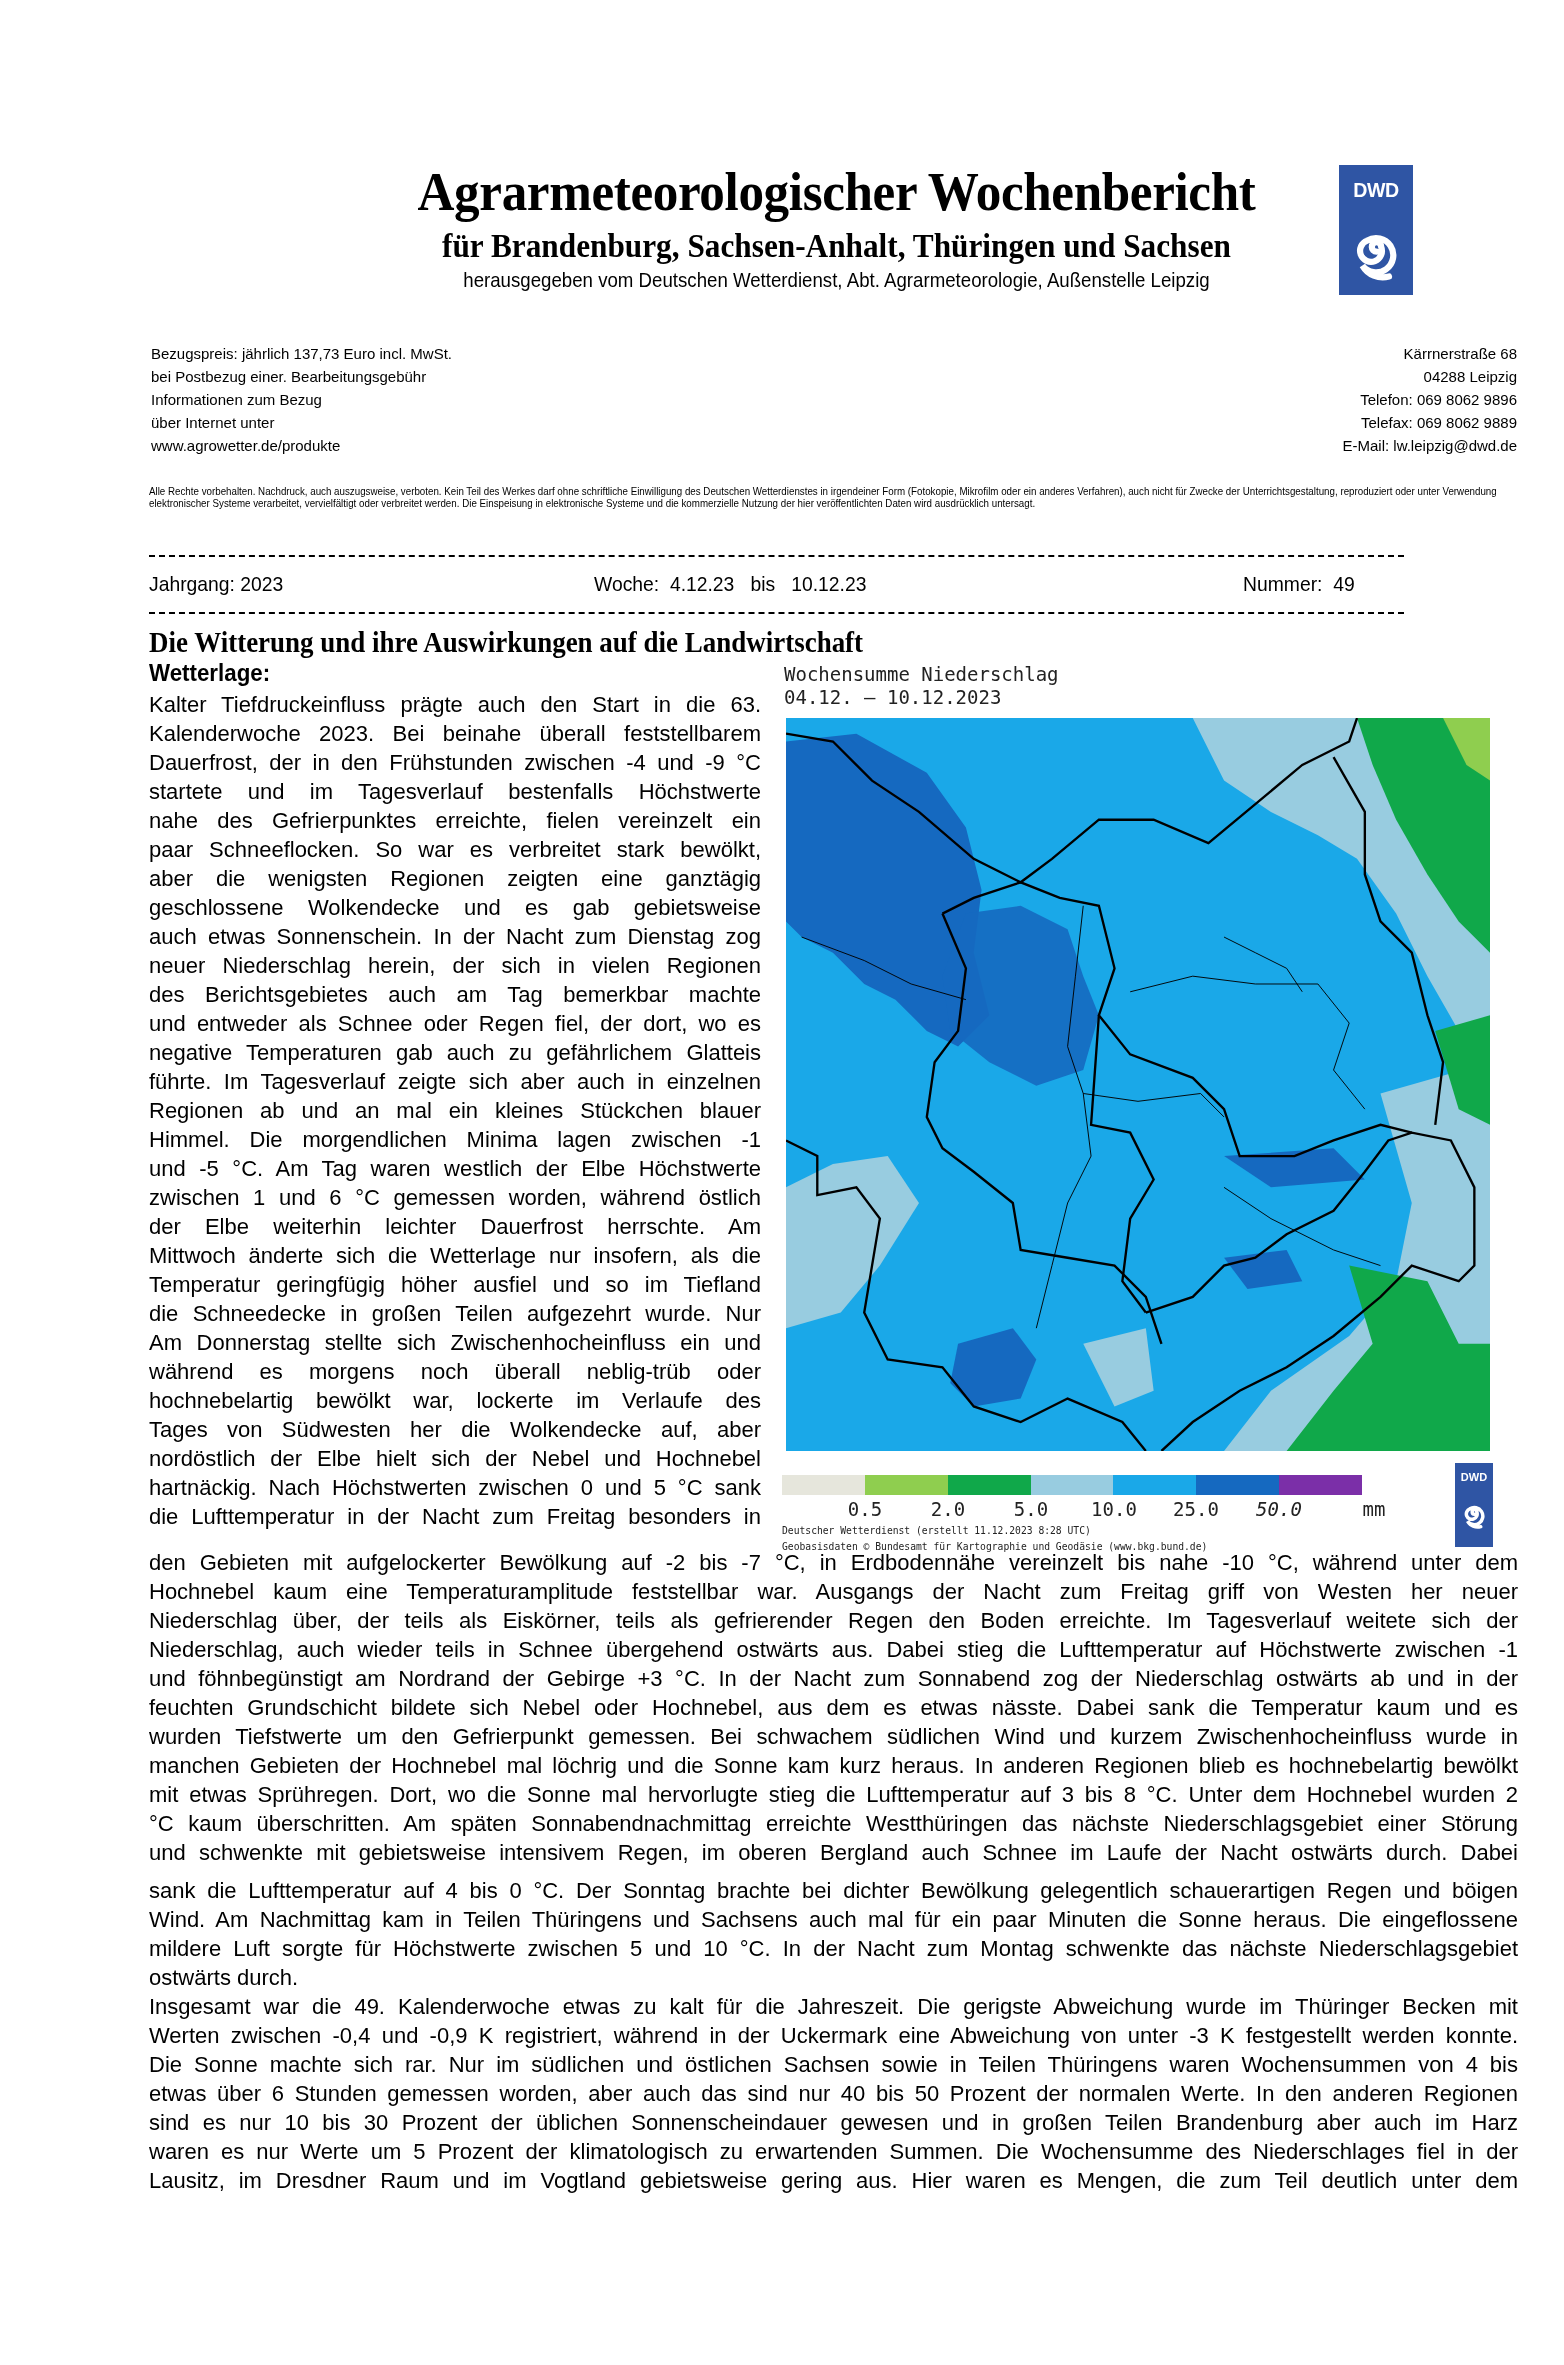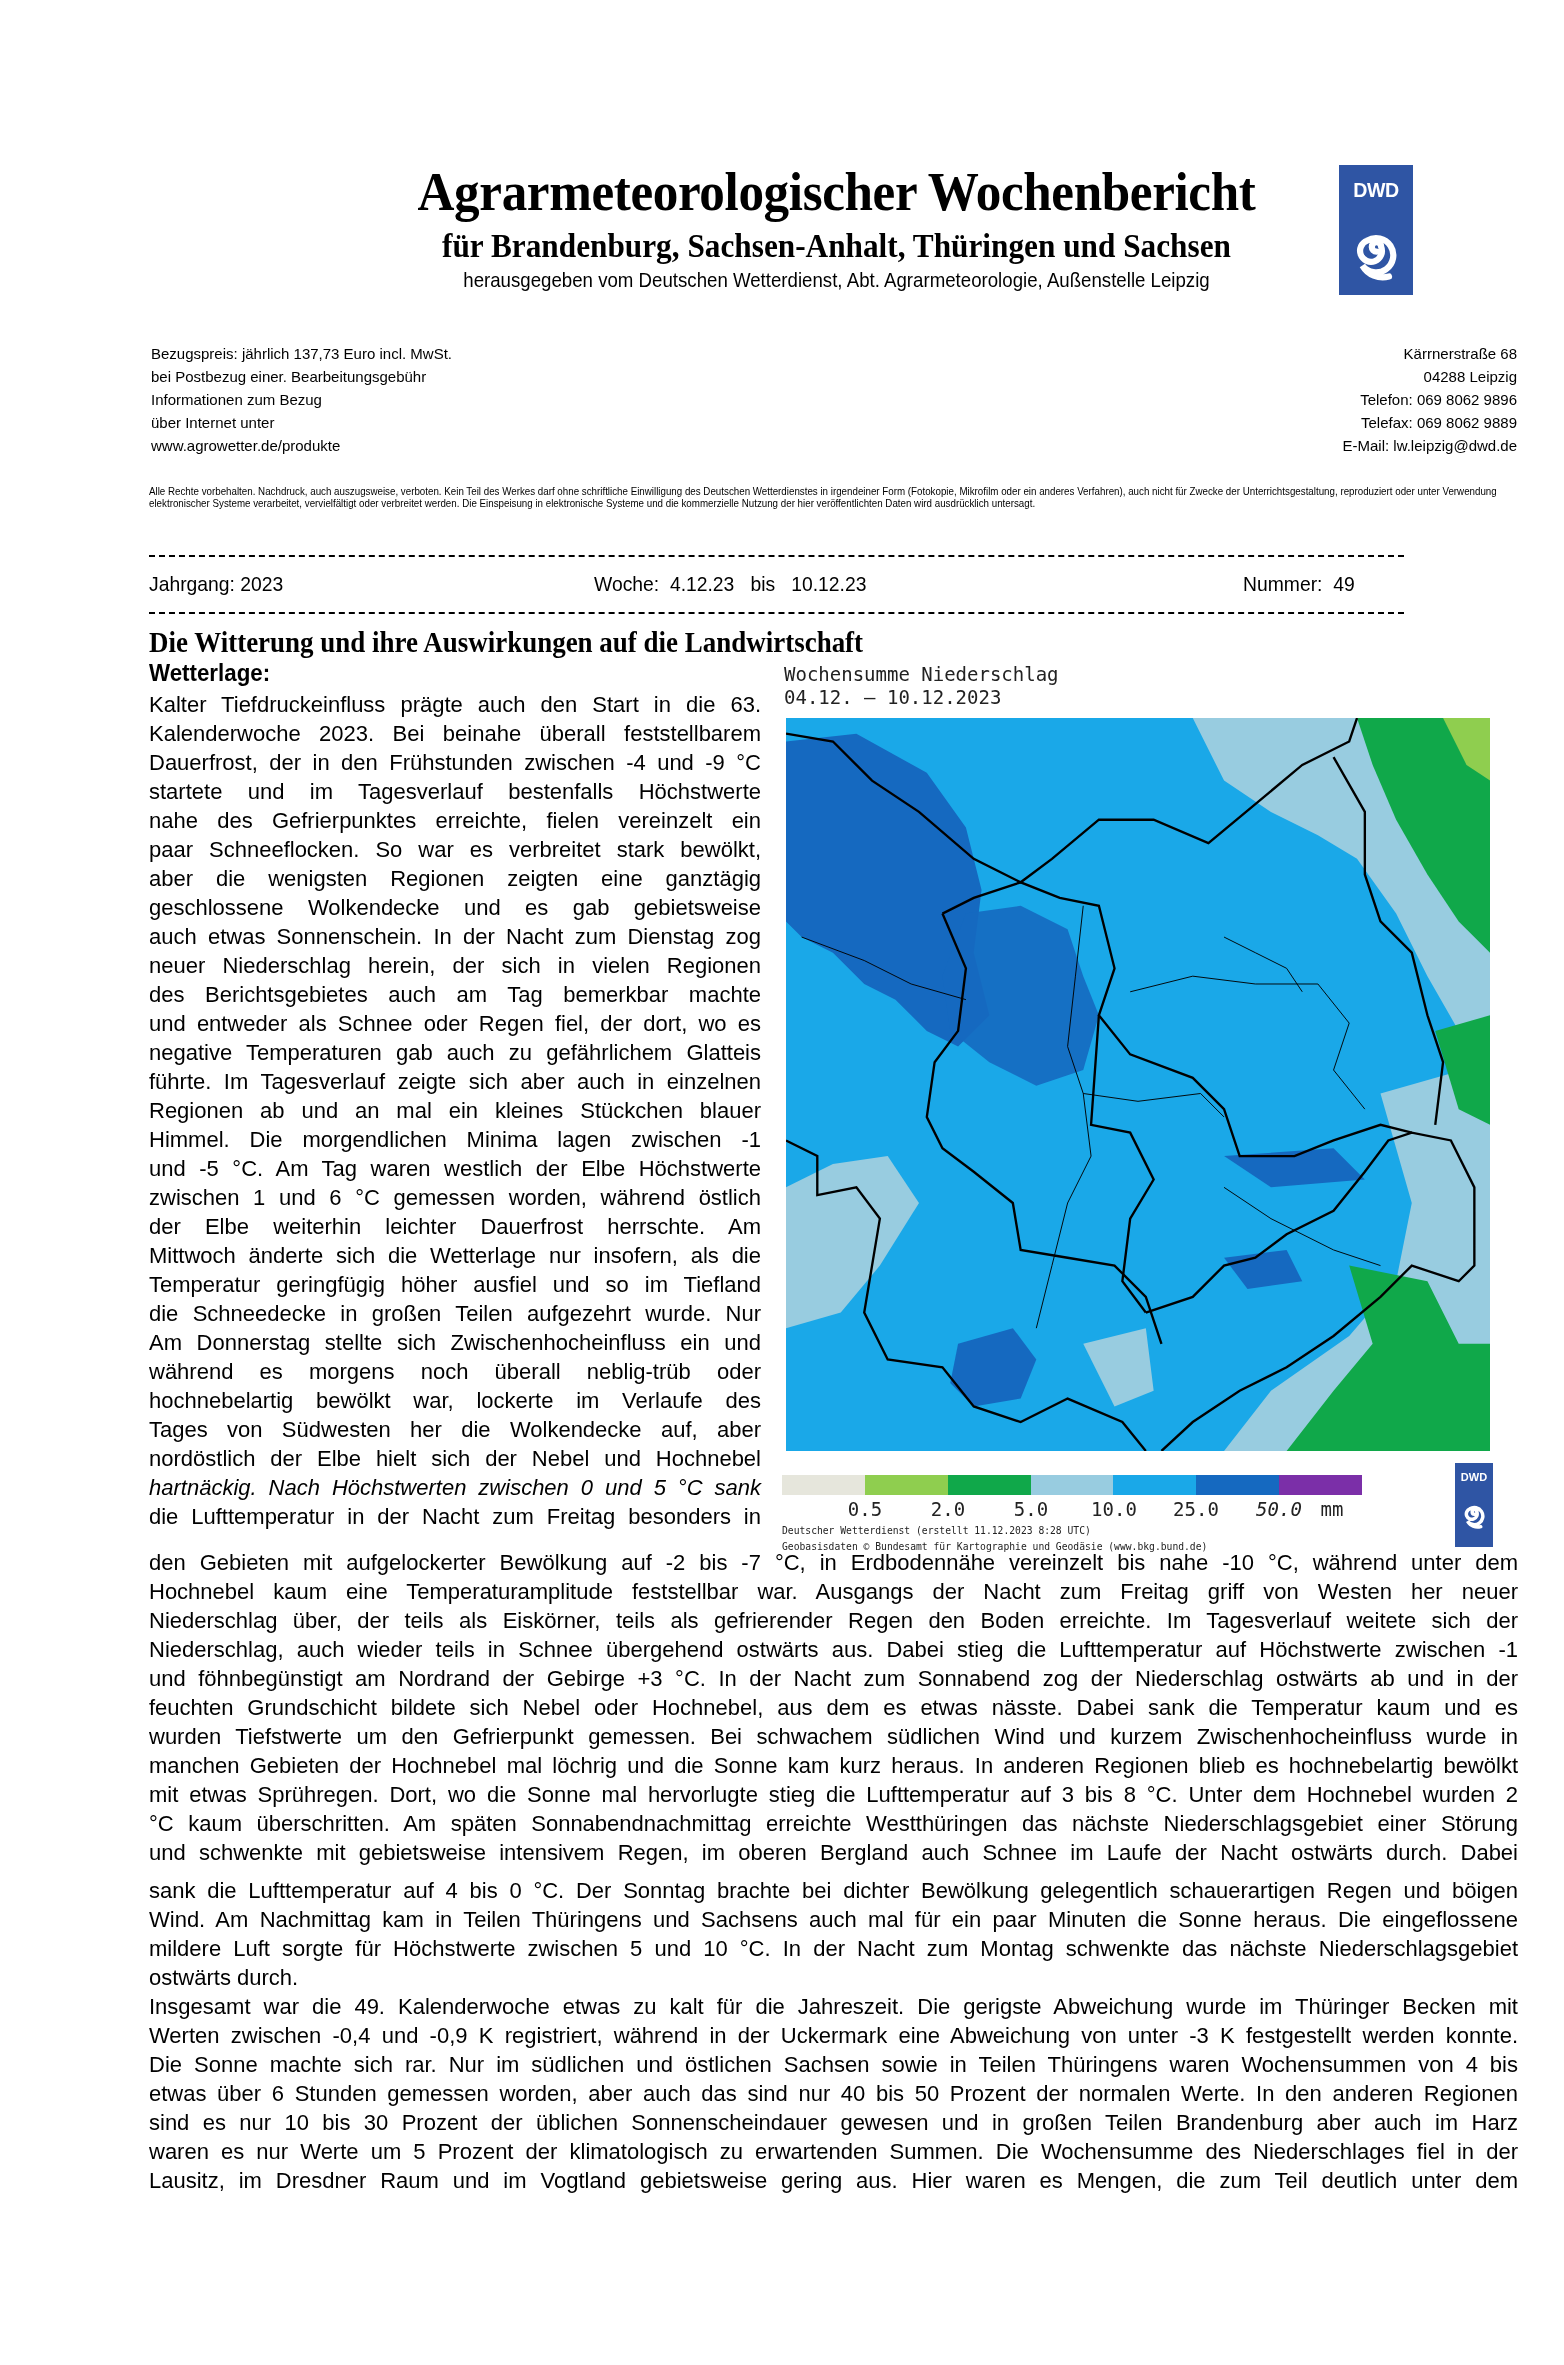--- a/index.html
+++ b/index.html
@@ -115,21 +115,21 @@
     <span class="col-line" style="display: block; text-align-last: justify; width: 612px;">zwischen 1 und 6 °C gemessen worden, während östlich</span>
     <span class="col-line" style="display: block; text-align-last: justify; width: 612px;">der Elbe weiterhin leichter Dauerfrost herrschte. Am</span>
     <span class="col-line" style="display: block; text-align-last: justify; width: 612px;">Mittwoch änderte sich die Wetterlage nur insofern, als die</span>
     <span class="col-line" style="display: block; text-align-last: justify; width: 612px;">Temperatur geringfügig höher ausfiel und so im Tiefland</span>
     <span class="col-line" style="display: block; text-align-last: justify; width: 612px;">die Schneedecke in großen Teilen aufgezehrt wurde. Nur</span>
     <span class="col-line" style="display: block; text-align-last: justify; width: 612px;">Am Donnerstag stellte sich Zwischenhocheinfluss ein und</span>
     <span class="col-line" style="display: block; text-align-last: justify; width: 612px;">während es morgens noch überall neblig-trüb oder</span>
     <span class="col-line" style="display: block; text-align-last: justify; width: 612px;">hochnebelartig bewölkt war, lockerte im Verlaufe des</span>
     <span class="col-line" style="display: block; text-align-last: justify; width: 612px;">Tages von Südwesten her die Wolkendecke auf, aber</span>
     <span class="col-line" style="display: block; text-align-last: justify; width: 612px;">nordöstlich der Elbe hielt sich der Nebel und Hochnebel</span>
-    <span class="col-line" style="display: block; text-align-last: justify; width: 612px; font-style: italic;">hartnäckig. Nach Höchstwerten zwischen 0 und 5 °C sank</span>
+    <span class="col-line" style="display: block; text-align-last: justify; width: 612px;">hartnäckig. Nach Höchstwerten zwischen 0 und 5 °C sank</span>
     <span class="col-line" style="display: block; text-align-last: justify; width: 612px;">die Lufttemperatur in der Nacht zum Freitag besonders in</span>
   </div>
 <div id="text-full" class="abs sans col-text">
     <span class="full-line" style="display: block; text-align-last: justify; width: 1369px;">den Gebieten mit aufgelockerter Bewölkung auf -2 bis -7 °C, in Erdbodennähe vereinzelt bis nahe -10 °C, während unter dem</span>
     <span class="full-line" style="display: block; text-align-last: justify; width: 1369px;">Hochnebel kaum eine Temperaturamplitude feststellbar war. Ausgangs der Nacht zum Freitag griff von Westen her neuer</span>
     <span class="full-line" style="display: block; text-align-last: justify; width: 1369px;">Niederschlag über, der teils als Eiskörner, teils als gefrierender Regen den Boden erreichte. Im Tagesverlauf weitete sich der</span>
     <span class="full-line" style="display: block; text-align-last: justify; width: 1369px;">Niederschlag, auch wieder teils in Schnee übergehend ostwärts aus. Dabei stieg die Lufttemperatur auf Höchstwerte zwischen -1</span>
     <span class="full-line" style="display: block; text-align-last: justify; width: 1369px;">und föhnbegünstigt am Nordrand der Gebirge +3 °C. In der Nacht zum Sonnabend zog der Niederschlag ostwärts ab und in der</span>
     <span class="full-line" style="display: block; text-align-last: justify; width: 1369px;">feuchten Grundschicht bildete sich Nebel oder Hochnebel, aus dem es etwas nässte. Dabei sank die Temperatur kaum und es</span>
     <span class="full-line" style="display: block; text-align-last: justify; width: 1369px;">wurden Tiefstwerte um den Gefrierpunkt gemessen. Bei schwachem südlichen Wind und kurzem Zwischenhocheinfluss wurde in</span>
@@ -204,21 +204,21 @@
     <div class="seg" style="background: rgb(21, 105, 192);"></div>
     <div class="seg" style="background: rgb(123, 47, 168);"></div>
   </div>
 <div id="legend-labels" class="abs">
     <span style="left: 83px;">0.5</span>
     <span style="left: 166px;">2.0</span>
     <span style="left: 249px;">5.0</span>
     <span style="left: 332px;">10.0</span>
     <span style="left: 414px;">25.0</span>
     <span style="left: 497px; font-style: italic;">50.0</span>
-    <span style="left: 550px;">mm</span>
+    <span style="left: 592px;">mm</span>
   </div>
 
 <div id="map-credit" class="abs">
   <div>Deutscher Wetterdienst (erstellt 11.12.2023 8:28 UTC)</div>
   <div>Geobasisdaten © Bundesamt für Kartographie und Geodäsie (www.bkg.bund.de)</div>
 </div>
 
 <div id="logo-small" class="abs dwd-logo">
   <span class="dwd-text">DWD</span>
   <svg width="31" height="39" viewBox="0 0 80 100">

